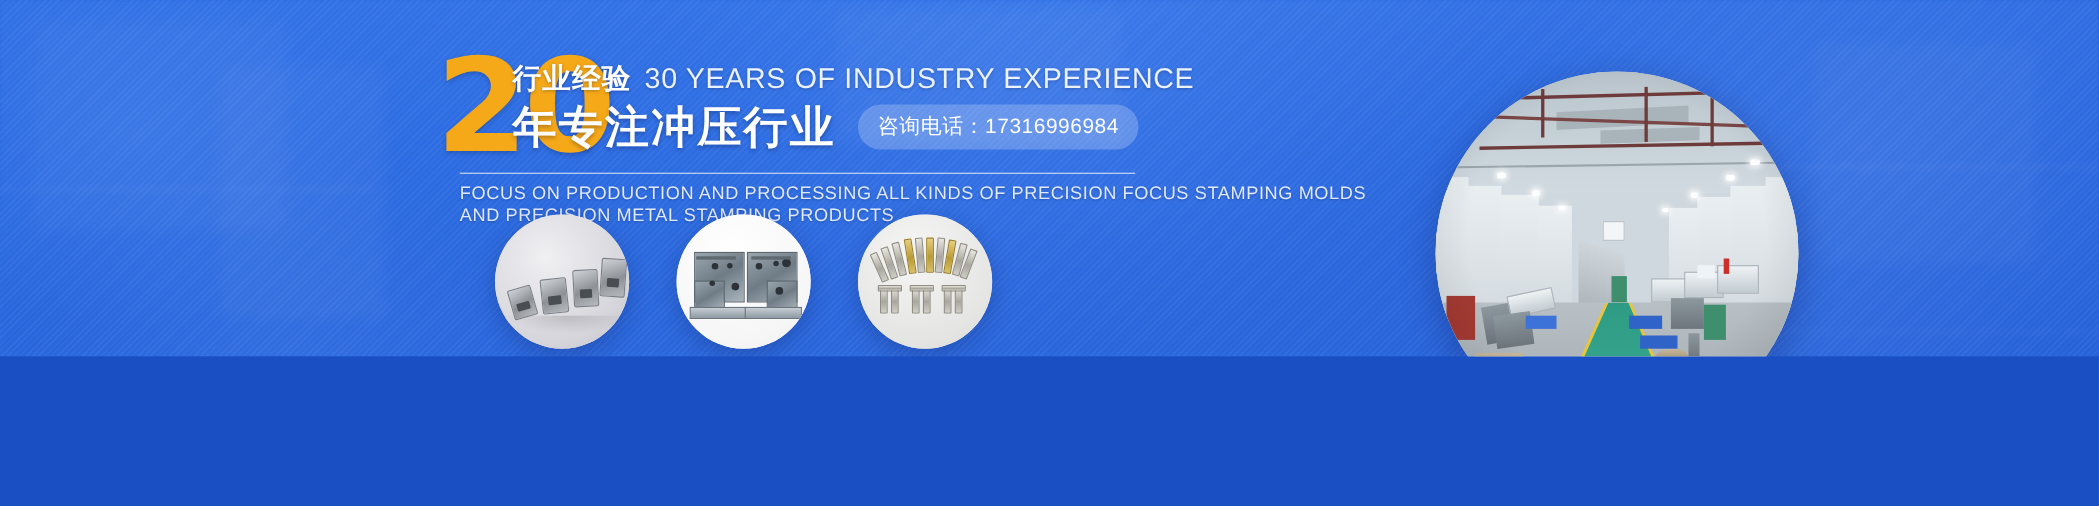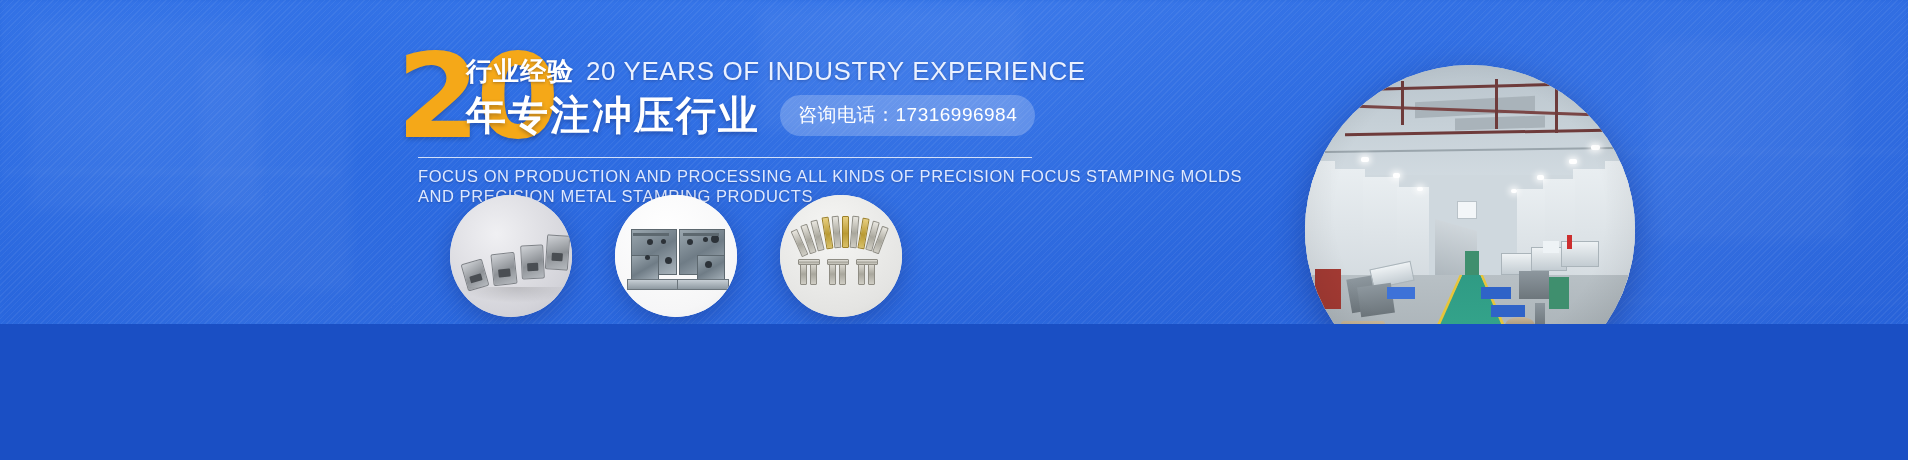--- a/index.html
+++ b/index.html
@@ -186,21 +186,21 @@
 
   <div class="blue-wash"></div>
   <div class="stripes"></div>
 
   <div class="copy">
 
     <div class="big-num">20</div>
 
     <div class="line1">
       <span class="cn-small">行业经验</span>
-      <span class="en-head">20 YEARS OF INDUSTRY EXPERIENCE</span>
+      <span class="en-head">30 YEARS OF INDUSTRY EXPERIENCE</span>
     </div>
 
     <div class="line2">
       <span class="cn-big">年专注冲压行业</span>
       <span class="phone-pill">咨询电话：17316996984</span>
     </div>
 
     <div class="divider"></div>
 
     <div class="subtitle">

